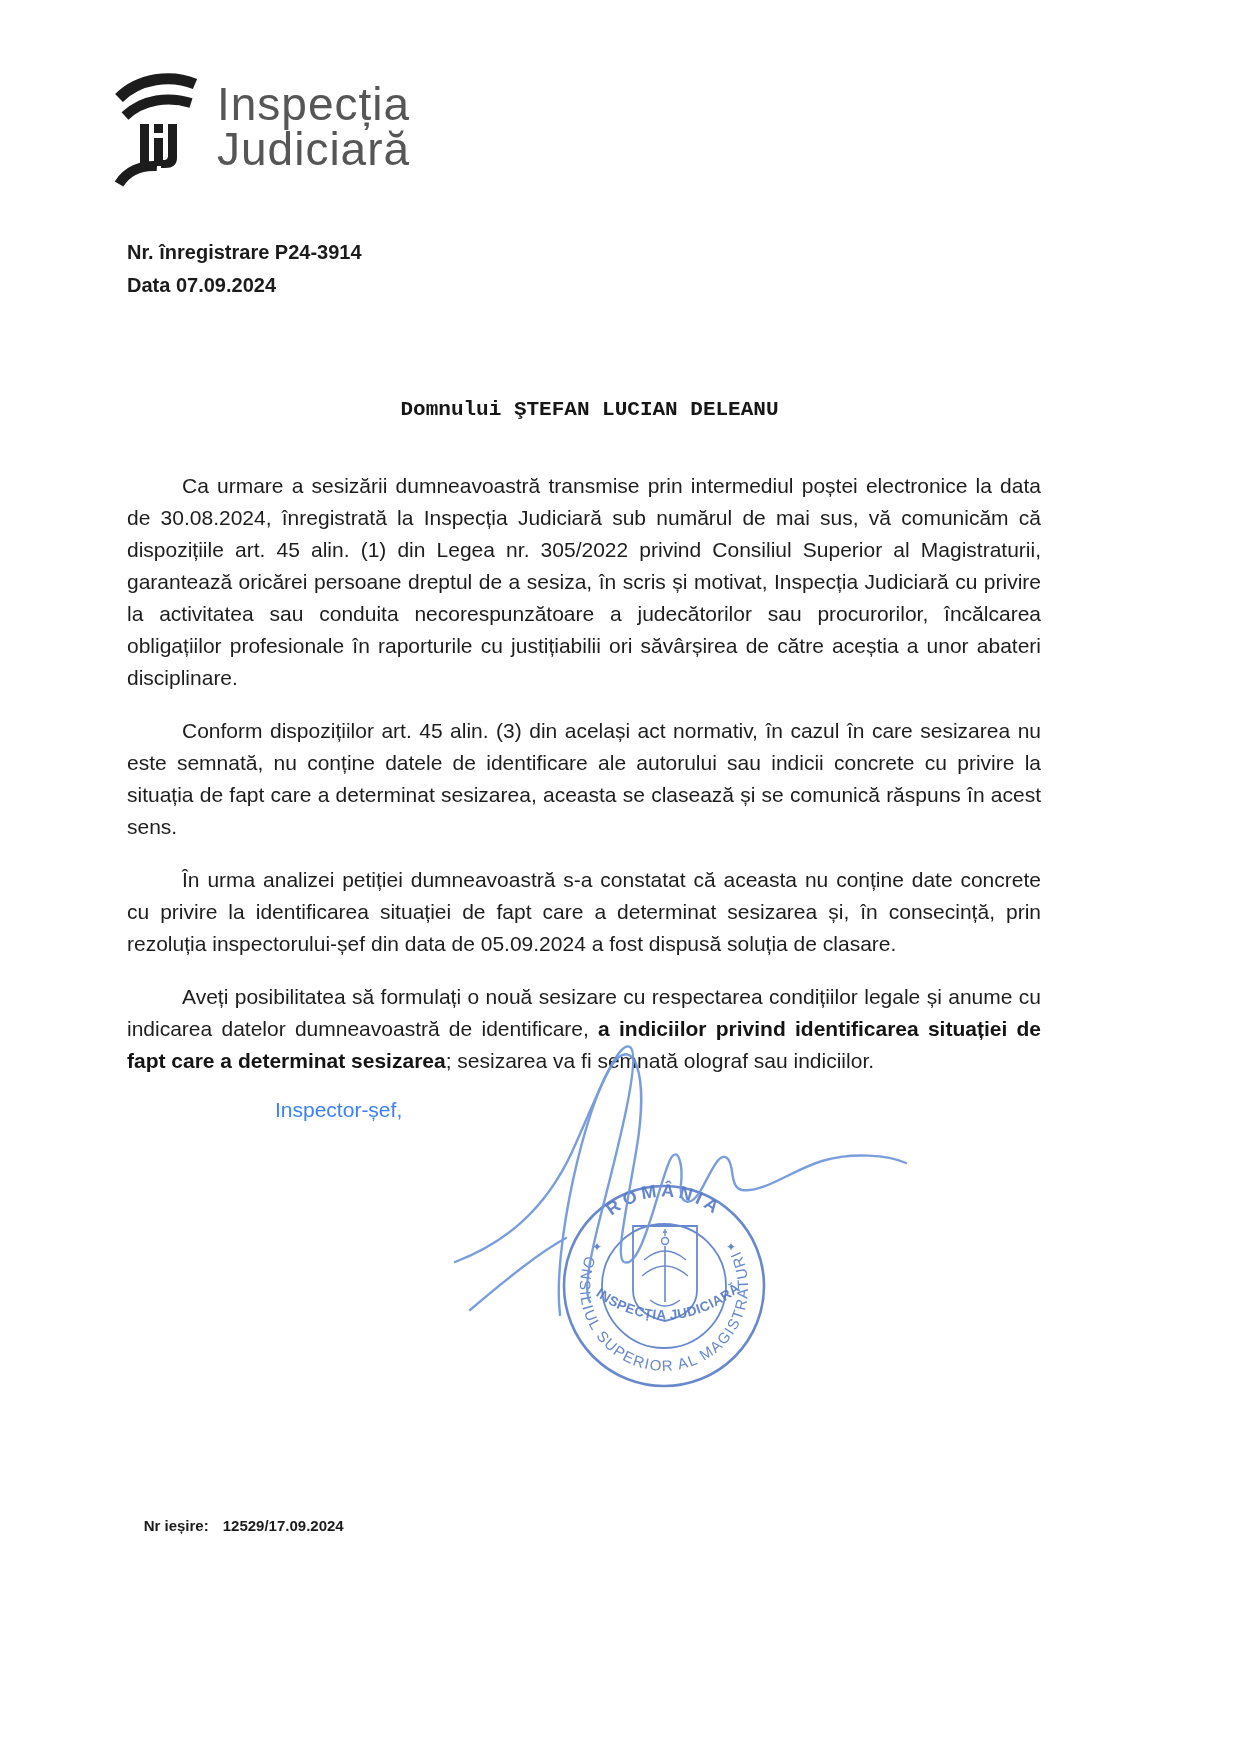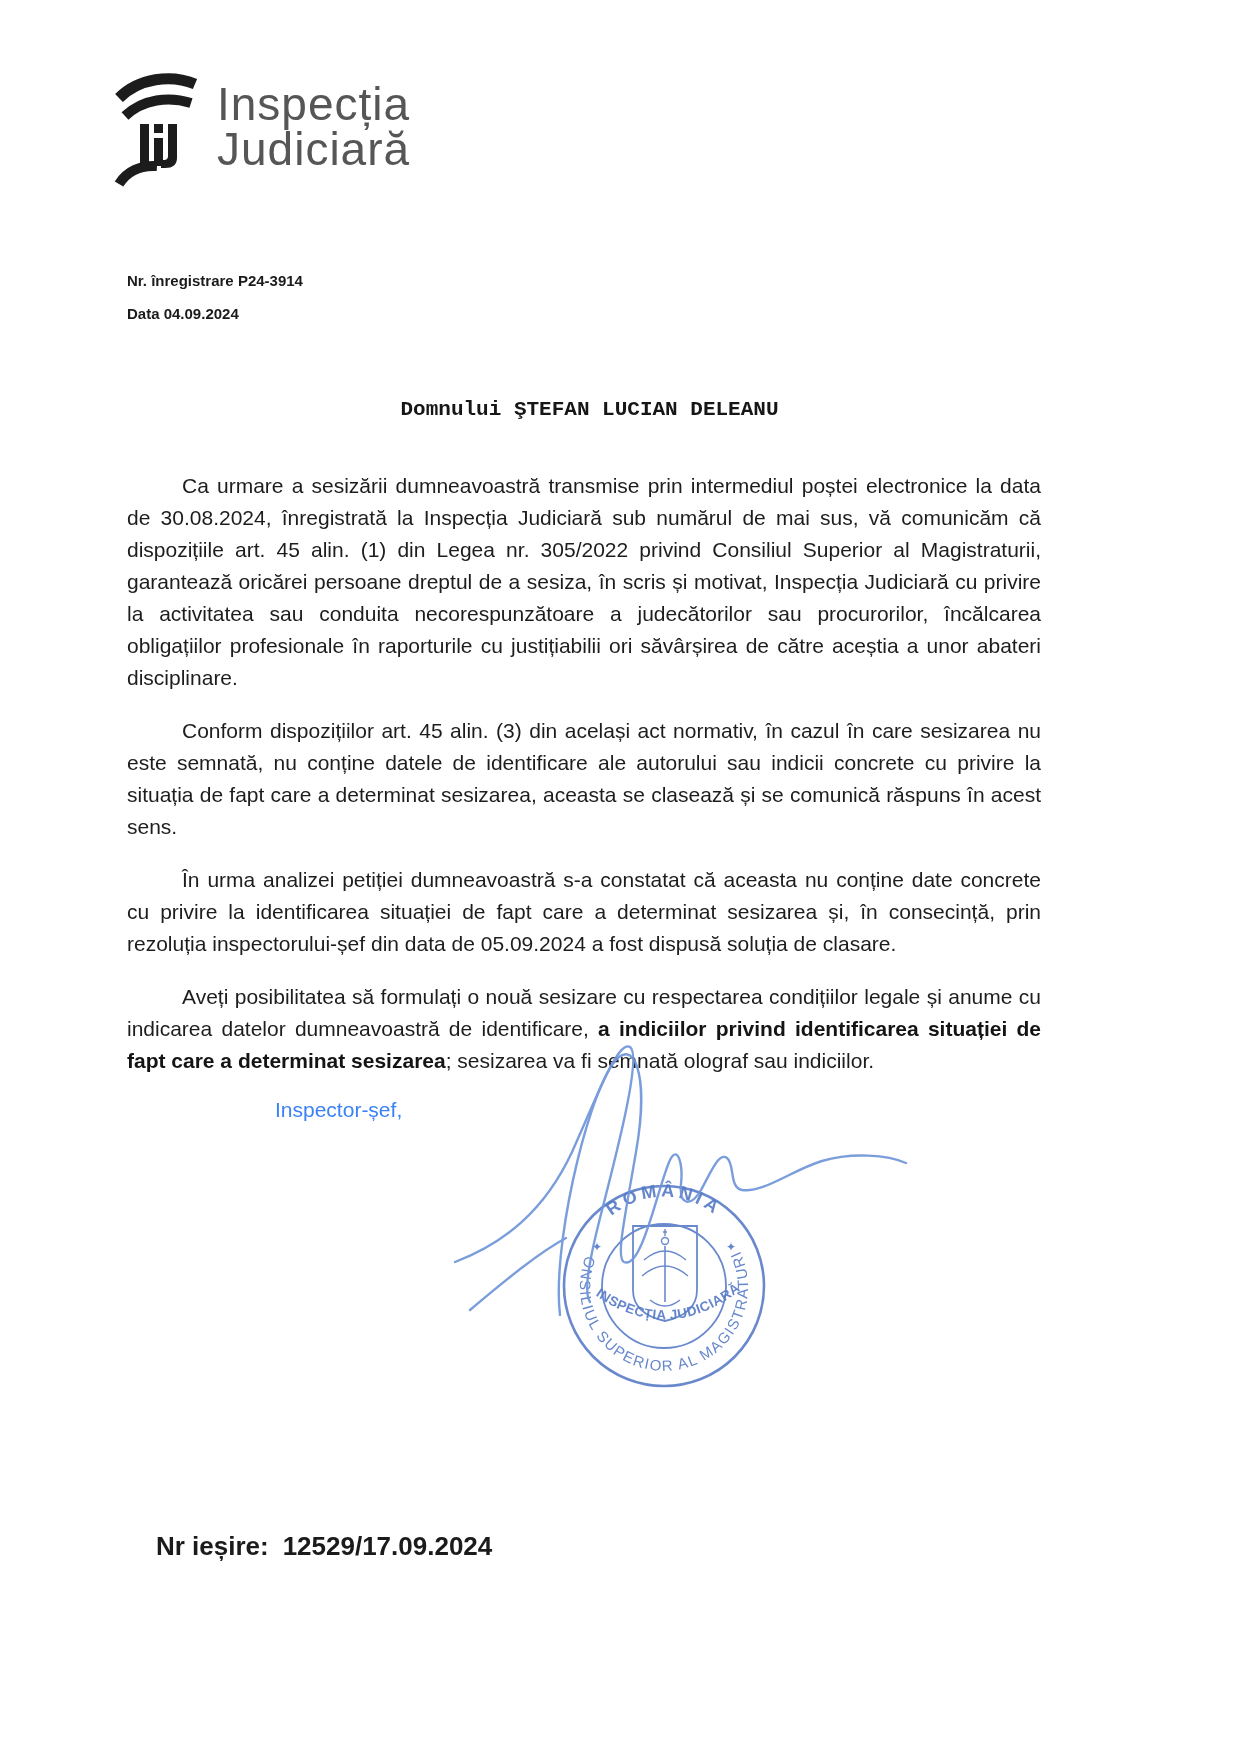--- a/index.html
+++ b/index.html
@@ -11,34 +11,34 @@
     font-family:"Liberation Sans","DejaVu Sans",sans-serif;
     color:#1d1d1d;
     overflow:hidden;
     padding-left:44px;
   }
   
   .letterhead{position:absolute;left:113px;top:72px;display:flex;align-items:flex-start;gap:16px;}
   .logo-icon{width:88px;height:116px;flex:0 0 auto;}
   .logo-text{font-size:46px;line-height:45px;font-weight:300;color:#565656;letter-spacing:1px;margin-top:10px;}
   
-  .reg-block{position:absolute;left:127px;top:236px;font-size:15px;line-height:33px;font-weight:600;color:#1b1b1b;margin-top:28px;}
+  .reg-block{position:absolute;left:127px;top:236px;font-size:20px;line-height:33px;font-weight:600;color:#1b1b1b;}
   
   .addressee{position:absolute;left:127px;top:398px;width:925px;text-align:center;font-size:21px;font-weight:700;color:#161616;font-family:Liberation Mono, monospace;}
   
   .body-text{position:absolute;left:127px;top:470px;width:925px;}
   .body-text p{font-size:21px;line-height:32px;text-align:justify;text-indent:55px;margin:0 11px 21px 0;color:#1d1d1d;}
   .body-text p .b{font-weight:700;color:#141414;}
   
   .closing{position:absolute;left:127px;top:1098px;width:925px;padding-left:148px;box-sizing:border-box;font-size:21px;color:#3b82f6;z-index:1;}
   
   .stamp-svg{position:absolute;left:548px;top:1172px;width:232px;height:228px;z-index:2;}
   .signature-svg{position:absolute;left:430px;top:1020px;width:500px;height:370px;z-index:3;}
   
-  .footer-line{position:absolute;left:127px;top:1500px;font-size:26px;font-weight:600;color:#1b1b1b;white-space:pre-wrap;}
+  .footer-line{position:absolute;left:127px;top:1500px;font-size:15px;font-weight:600;color:#1b1b1b;white-space:pre-wrap;}
   .footer-line .val{margin-left:14px;}
 </style>
 </head>
 <body>
 
 <div class="page">
 
   <div class="letterhead">
     <svg class="logo-icon" viewBox="0 0 88 116" aria-hidden="true">
       <g fill="none" stroke="#1c1c1c" stroke-linecap="butt">
@@ -54,21 +54,21 @@
       </g>
     </svg>
     <div class="logo-text">
       <div>Inspecția</div>
       <div>Judiciară</div>
     </div>
   </div>
 
   <div class="reg-block">
     <div>Nr. înregistrare P24-3914</div>
-    <div>Data 04.09.2024</div>
+    <div>Data 07.09.2024</div>
   </div>
 
   <div class="addressee">Domnului ŞTEFAN LUCIAN DELEANU</div>
 
   <div class="body-text">
     <p>Ca urmare a sesizării dumneavoastră transmise prin intermediul poștei electronice la data de 30.08.2024, înregistrată la Inspecția Judiciară sub numărul de mai sus, vă comunicăm că dispozițiile art. 45 alin. (1) din Legea nr. 305/2022 privind Consiliul Superior al Magistraturii, garantează oricărei persoane dreptul de a sesiza, în scris și motivat, Inspecția Judiciară cu privire la activitatea sau conduita necorespunzătoare a judecătorilor sau procurorilor, încălcarea obligațiilor profesionale în raporturile cu justițiabilii ori săvârșirea de către aceștia a unor abateri disciplinare.</p>
     <p>Conform dispozițiilor art. 45 alin. (3) din același act normativ, în cazul în care sesizarea nu este semnată, nu conține datele de identificare ale autorului sau indicii concrete cu privire la situația de fapt care a determinat sesizarea, aceasta se clasează și se comunică răspuns în acest sens.</p>
     <p>În urma analizei petiției dumneavoastră s-a constatat că aceasta nu conține date concrete cu privire la identificarea situației de fapt care a determinat sesizarea și, în consecință, prin rezoluția inspectorului-șef din data de 05.09.2024 a fost dispusă soluția de clasare.</p>
     <p><span>Aveți posibilitatea să formulați o nouă sesizare cu respectarea condițiilor legale și anume cu indicarea datelor dumneavoastră de identificare, </span><span class="b">a indiciilor privind identificarea situației de fapt care a determinat sesizarea</span><span>; sesizarea va fi semnată olograf sau indiciilor.</span></p>
   </div>

